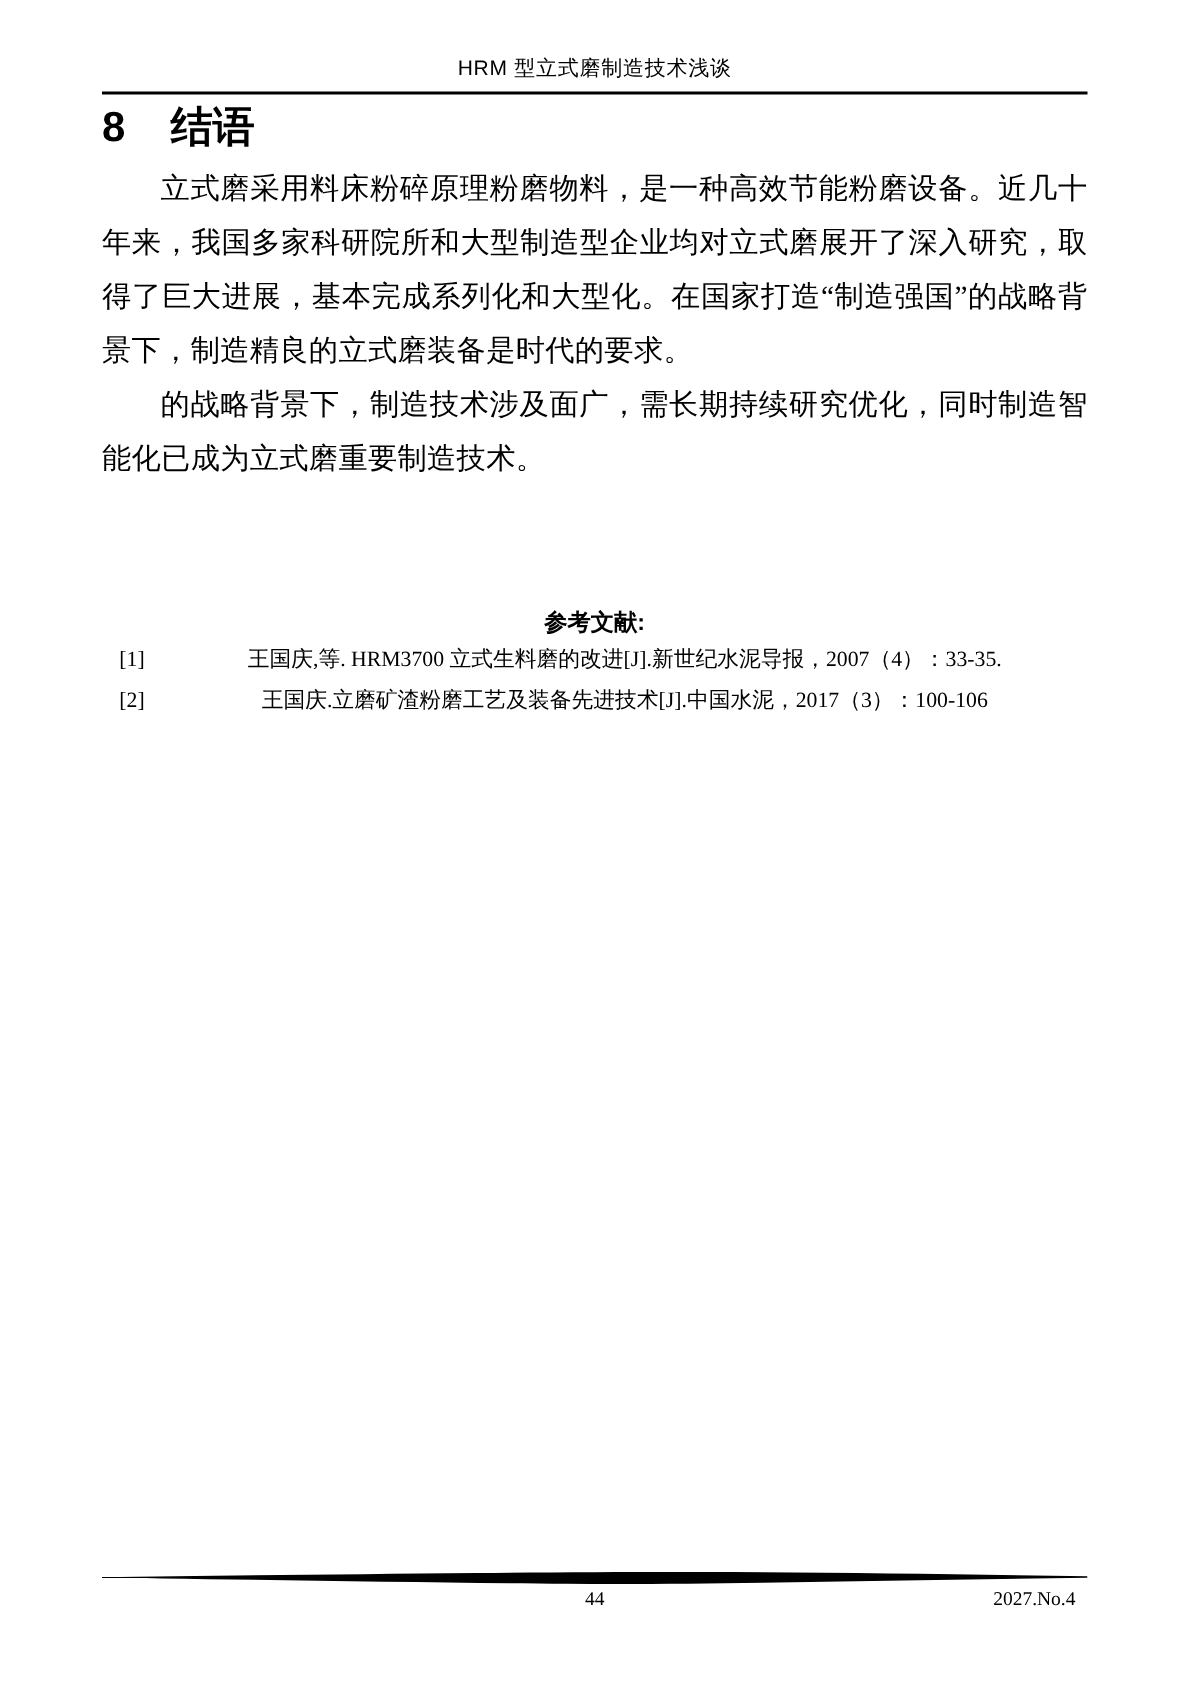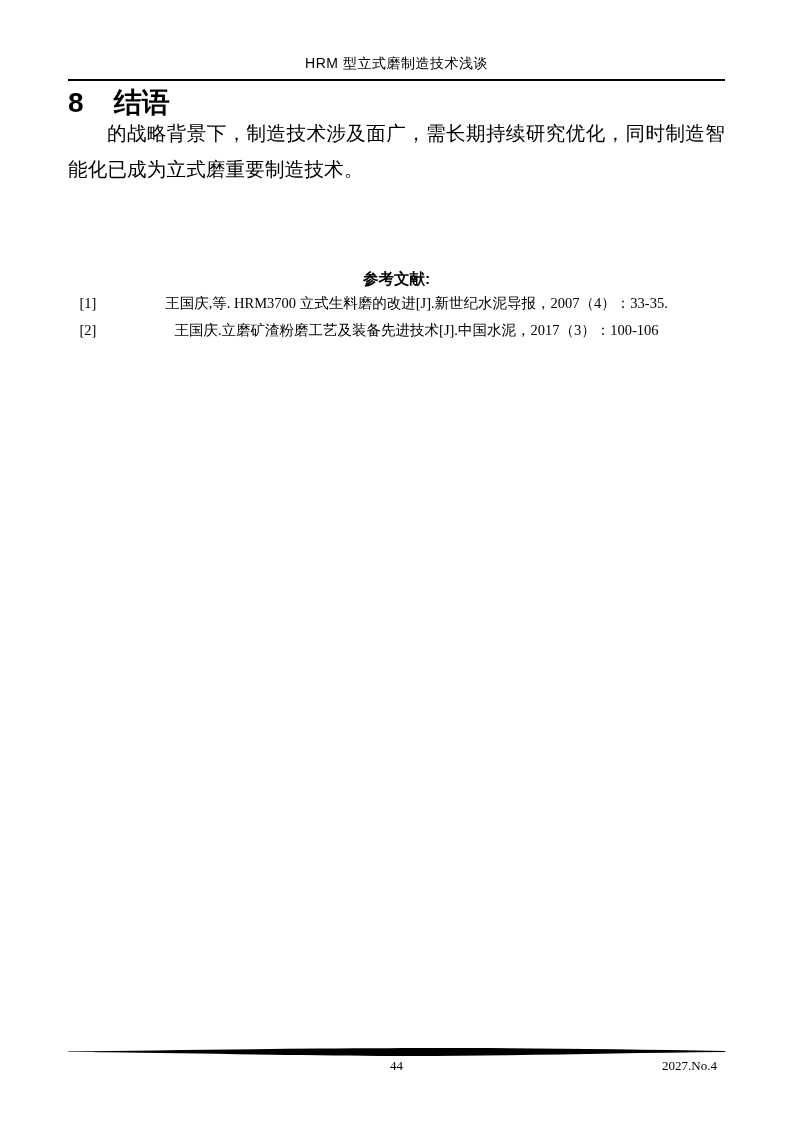--- a/index.html
+++ b/index.html
@@ -17,21 +17,21 @@
     overflow: hidden;
     box-sizing: border-box;
   }
   .content {
     position: absolute;
     left: 68px;
     right: 68px;
     top: 0;
   }
   .running-title {
-    padding-top: 55px;
+    padding-top: 37px;
     text-align: center;
     font-size: 14px;
     letter-spacing: 0.5px;
     font-family: "Liberation Sans", "DejaVu Sans", sans-serif;
   }
   .header-rule {
     margin-top: 6px;
     height: 2px;
     background: #000000;
   }
@@ -115,20 +115,21 @@
   <div class="content">
 
     <div class="running-title">HRM 型立式磨制造技术浅谈</div>
     <div class="header-rule"></div>
 
     <h1 class="section-heading">
       <span class="sec-num">8</span>
       <span class="sec-title">结语</span>
     </h1>
 
+    <p class="body-para first">立式磨采用料床粉碎原理粉磨物料，是一种高效节能粉磨设备。近几十年来，我国多家科研院所和大型制造型企业均对立式磨展开了深入研究，取得了巨大进展，基本完成系列化和大型化。在国家打造“制造强国”的战略背景下，制造精良的立式磨装备是时代的要求。</p>
 
 
     <p class="body-para">的战略背景下，制造技术涉及面广，需长期持续研究优化，同时制造智能化已成为立式磨重要制造技术。</p>
 
     <section class="references">
       <div class="ref-heading">参考文献:</div>
       <div class="ref-item">
         <span class="ref-label">[1]</span>
         <span class="ref-text">王国庆,等. HRM3700 立式生料磨的改进[J].新世纪水泥导报，2007（4）：33-35.</span>
       </div>

